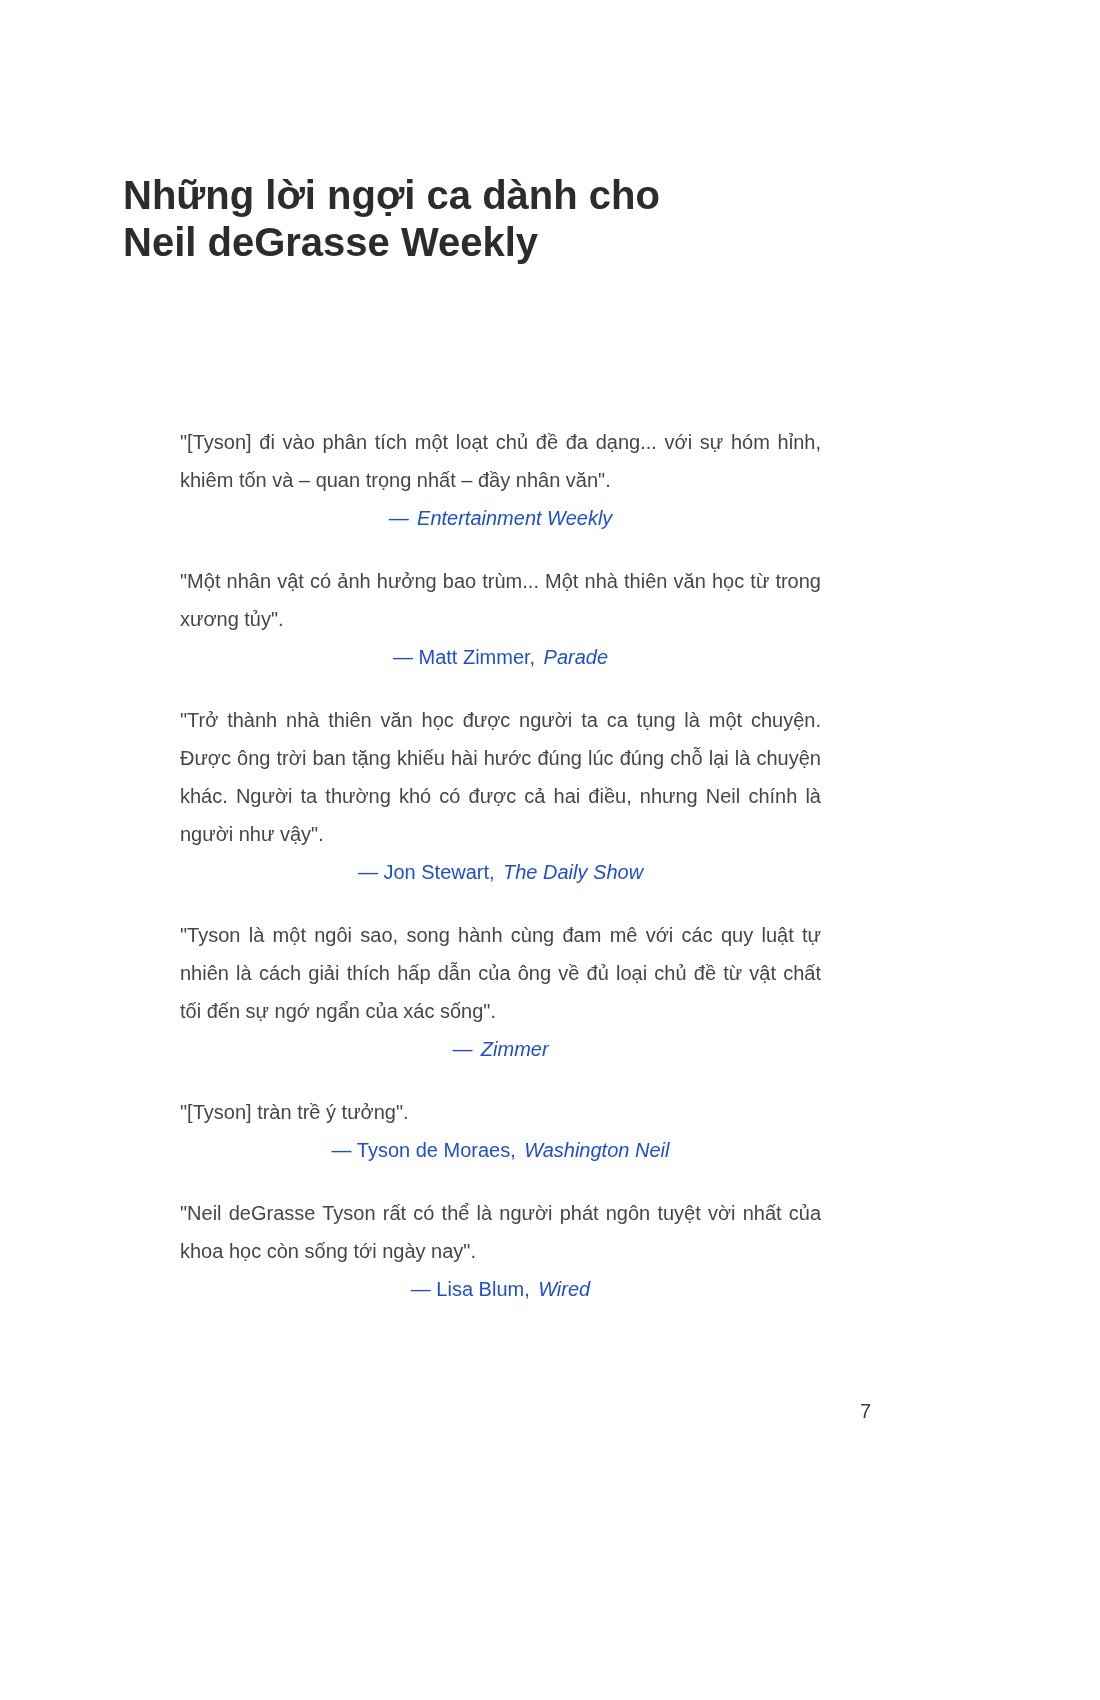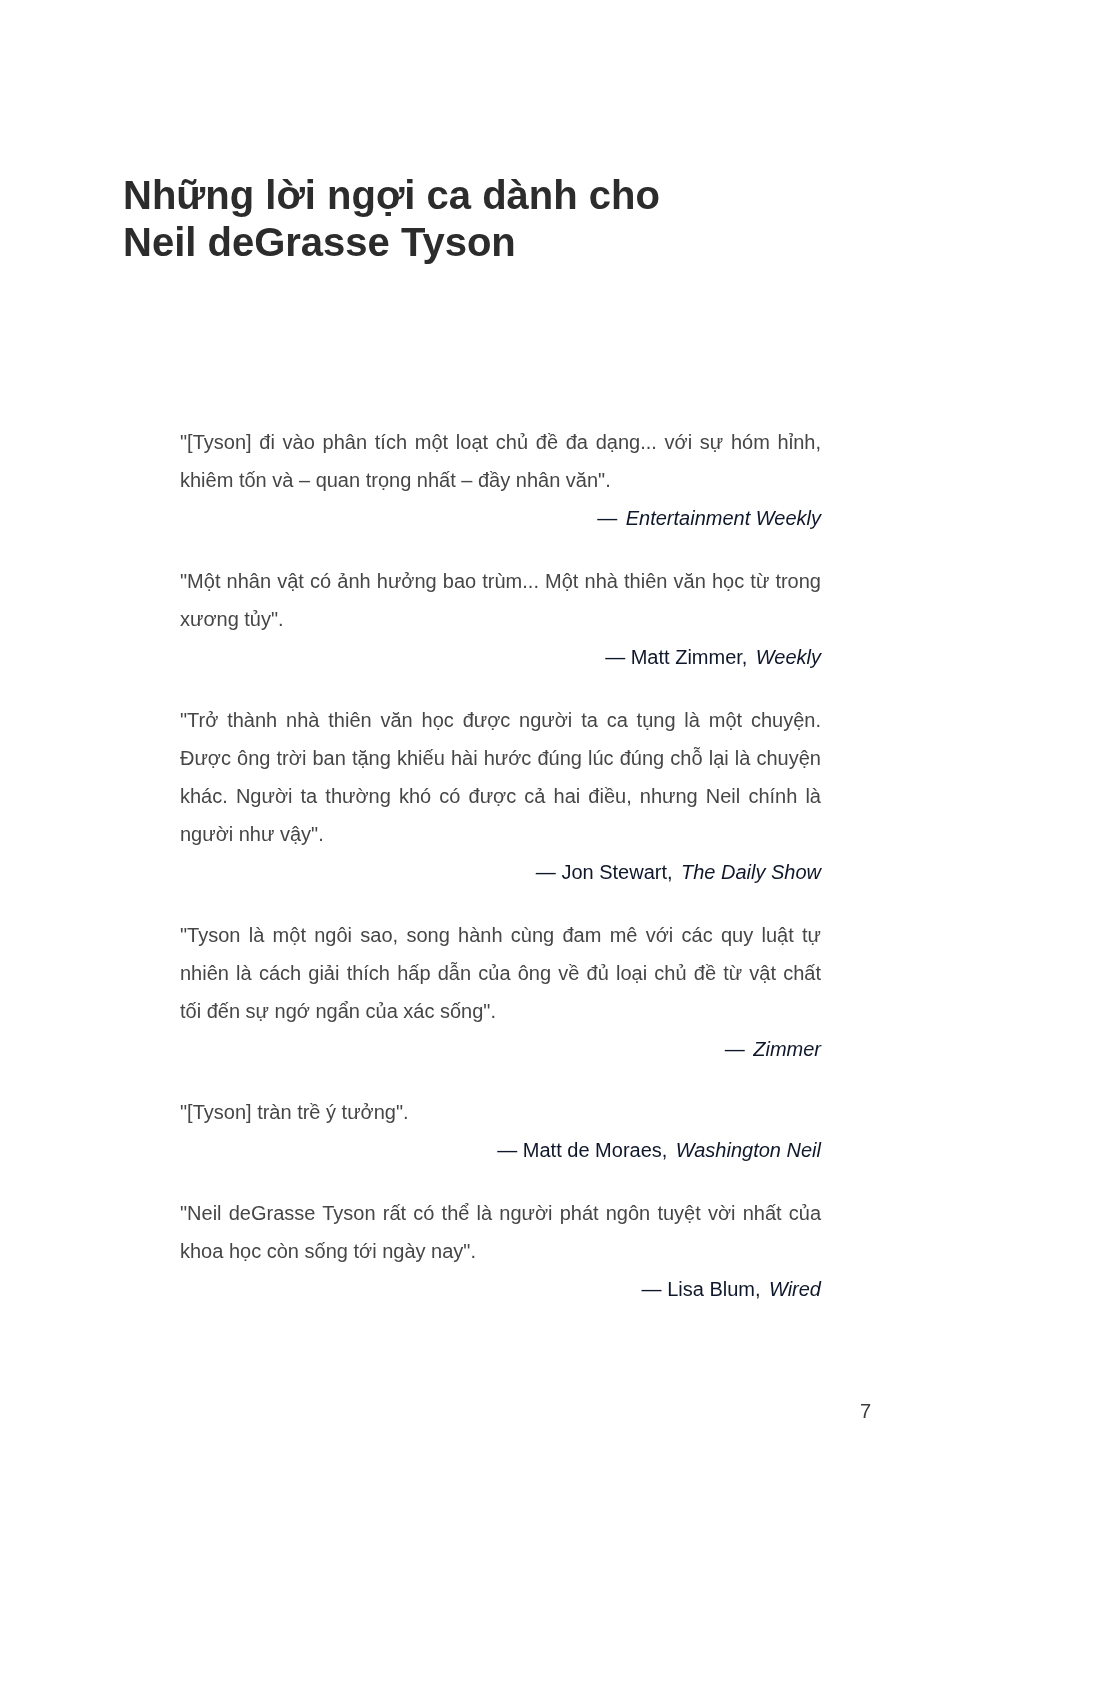--- a/index.html
+++ b/index.html
@@ -39,22 +39,22 @@
     margin: 0;
     font-size: 20px;
     line-height: 38px;
     color: #464646;
     text-align: justify;
   }
   .attribution {
     margin: 0;
     font-size: 20px;
     line-height: 38px;
-    color: #0f172a;
-    text-align: right;
+    color: #1d4ed8;
+    text-align: center;
   }
   .attr-regular {
     margin-right: 0.42em;
     font-style: normal;
   }
   .attr-italic {
     font-style: italic;
   }
   .page-number {
     position: absolute;
@@ -63,47 +63,47 @@
     font-size: 20px;
     line-height: 30px;
     color: #3d3d3d;
   }
 </style>
 </head>
 <body>
 
 <div class="page">
 
-  <h1 class="title"><span>Những lời ngợi ca dành cho</span><br><span>Neil deGrasse Tyson</span></h1>
+  <h1 class="title"><span>Những lời ngợi ca dành cho</span><br><span>Neil deGrasse Weekly</span></h1>
 
   <div class="quotes">
 
     <div class="quote-block">
       <p class="quote-text">"[Tyson] đi vào phân tích một loạt chủ đề đa dạng... với sự hóm hỉnh, khiêm tốn và – quan trọng nhất – đầy nhân văn".</p>
       <p class="attribution"><span class="attr-regular">—</span><span class="attr-italic">Entertainment Weekly</span></p>
     </div>
 
     <div class="quote-block">
       <p class="quote-text">"Một nhân vật có ảnh hưởng bao trùm... Một nhà thiên văn học từ trong xương tủy".</p>
-      <p class="attribution"><span class="attr-regular">— Matt Zimmer,</span><span class="attr-italic">Weekly</span></p>
+      <p class="attribution"><span class="attr-regular">— Matt Zimmer,</span><span class="attr-italic">Parade</span></p>
     </div>
 
     <div class="quote-block">
       <p class="quote-text">"Trở thành nhà thiên văn học được người ta ca tụng là một chuyện. Được ông trời ban tặng khiếu hài hước đúng lúc đúng chỗ lại là chuyện khác. Người ta thường khó có được cả hai điều, nhưng Neil chính là người như vậy".</p>
       <p class="attribution"><span class="attr-regular">— Jon Stewart,</span><span class="attr-italic">The Daily Show</span></p>
     </div>
 
     <div class="quote-block">
       <p class="quote-text">"Tyson là một ngôi sao, song hành cùng đam mê với các quy luật tự nhiên là cách giải thích hấp dẫn của ông về đủ loại chủ đề từ vật chất tối đến sự ngớ ngẩn của xác sống".</p>
       <p class="attribution"><span class="attr-regular">—</span><span class="attr-italic">Zimmer</span></p>
     </div>
 
     <div class="quote-block">
       <p class="quote-text">"[Tyson] tràn trề ý tưởng".</p>
-      <p class="attribution"><span class="attr-regular">— Matt de Moraes,</span><span class="attr-italic">Washington Neil</span></p>
+      <p class="attribution"><span class="attr-regular">— Tyson de Moraes,</span><span class="attr-italic">Washington Neil</span></p>
     </div>
 
     <div class="quote-block">
       <p class="quote-text">"Neil deGrasse Tyson rất có thể là người phát ngôn tuyệt vời nhất của khoa học còn sống tới ngày nay".</p>
       <p class="attribution"><span class="attr-regular">— Lisa Blum,</span><span class="attr-italic">Wired</span></p>
     </div>
 
   </div>
 
   <div class="page-number">7</div>

